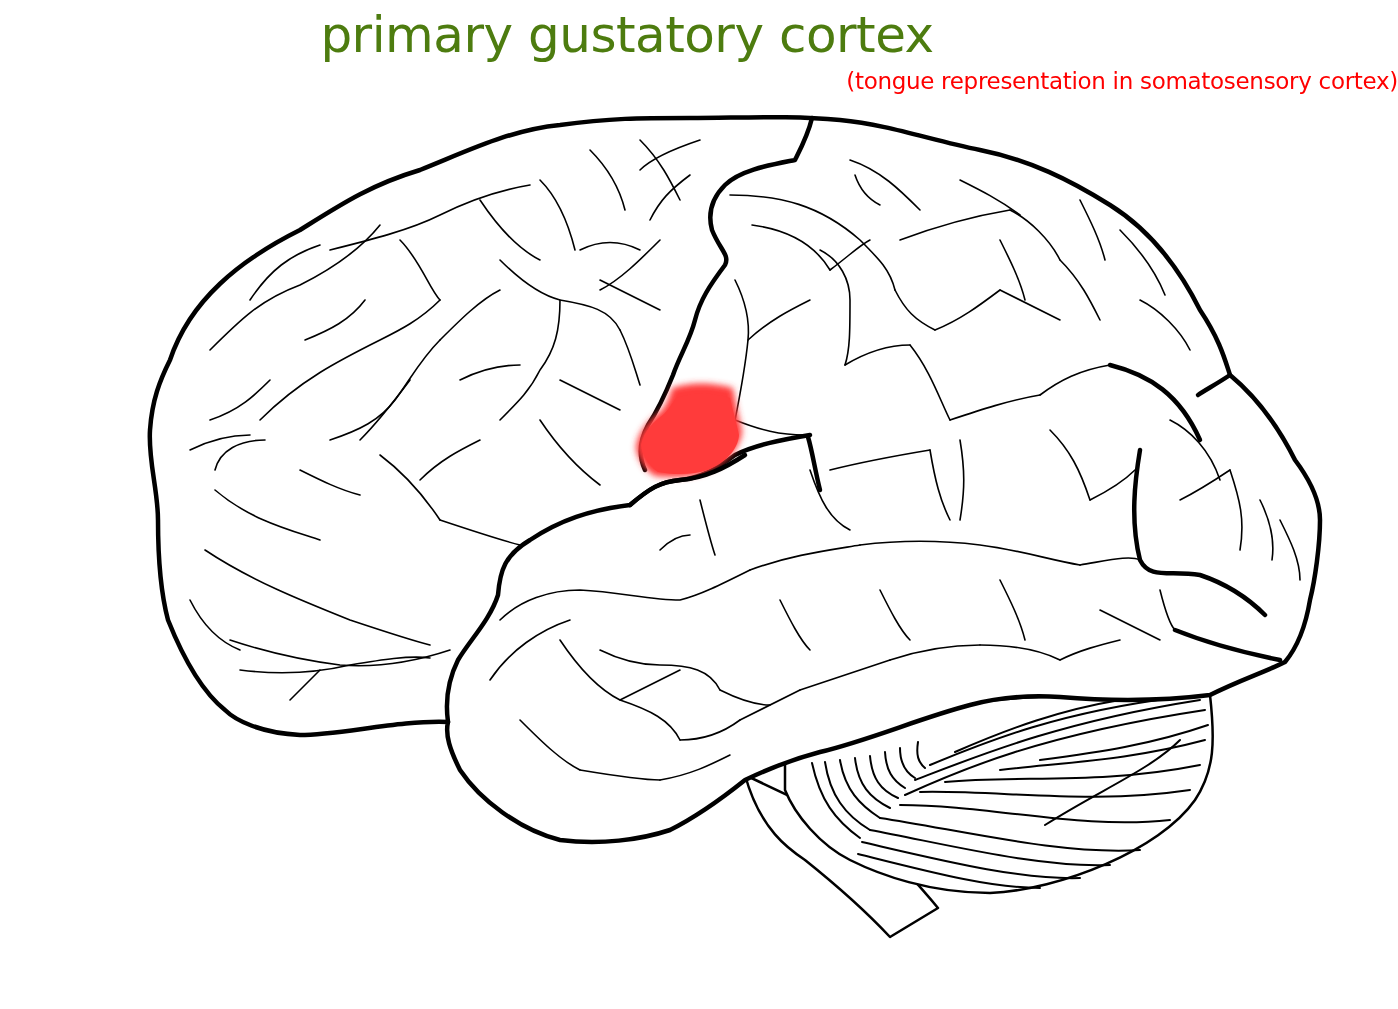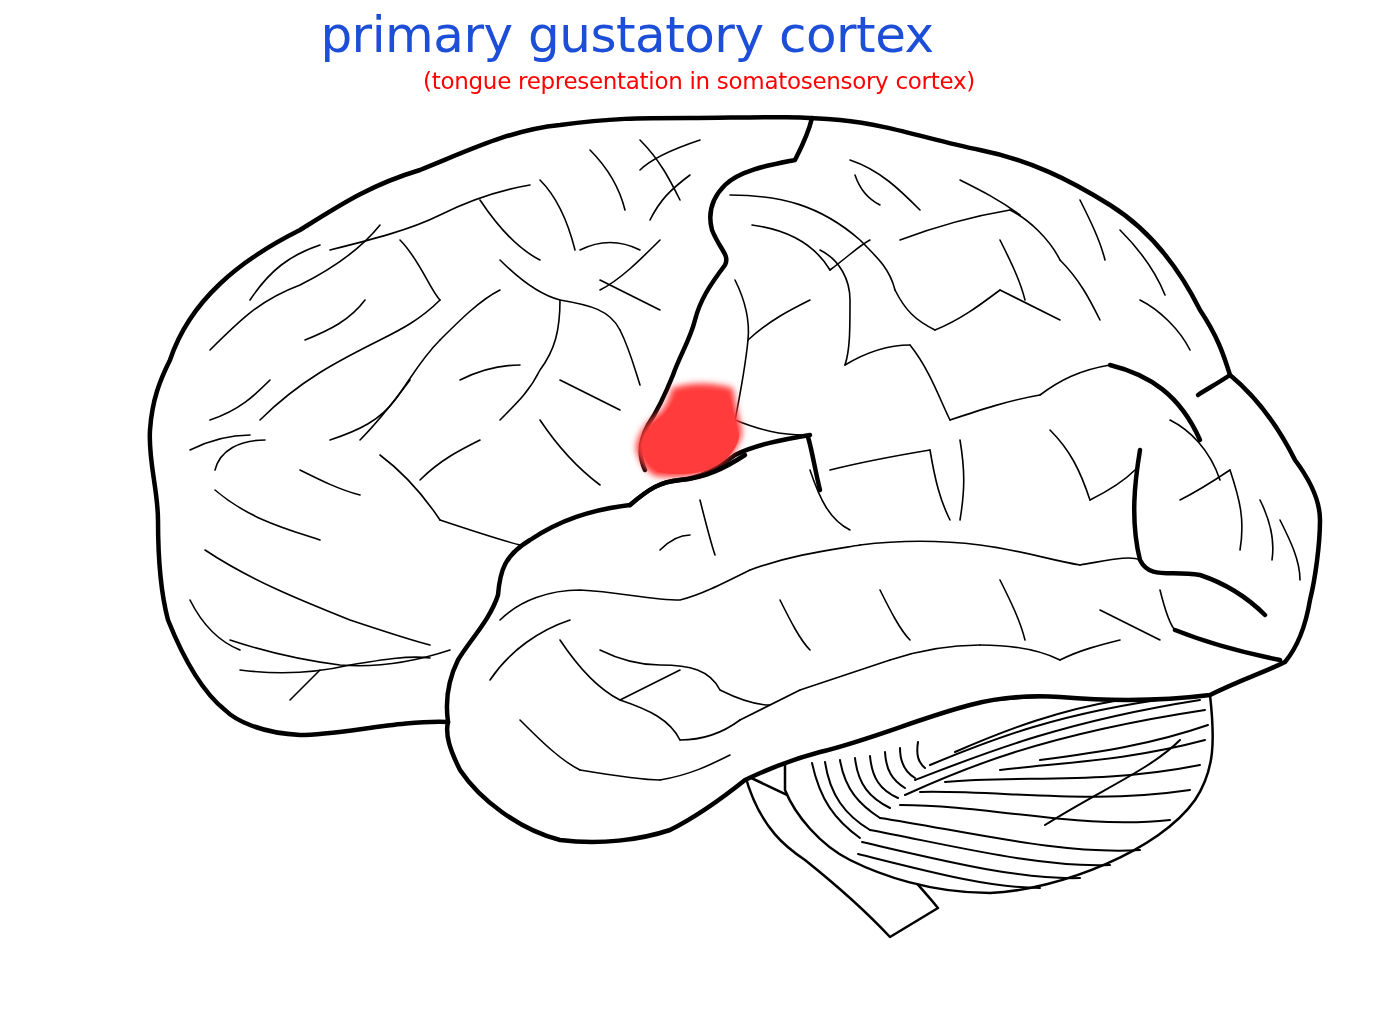--- a/index.html
+++ b/index.html
@@ -1,23 +1,23 @@
 <!DOCTYPE html>
 <html><head>
   <meta charset="utf-8">
   <style>
     html, body { margin: 0; padding: 0; background: #ffffff; }
     body { width: 1398px; height: 1009px; position: relative; overflow: hidden; font-family: "DejaVu Sans", sans-serif; }
     .title {
       position: absolute; left: 0; top: 0; width: 1254px; text-align: center;
-      color: #1d4ed8; font-family: "DejaVu Sans", sans-serif;
+      color: #4d7c0f; font-family: "DejaVu Sans", sans-serif;
       font-size: 50px; line-height: 66px; top: 2px; letter-spacing: -0.5px;
     }
     .subtitle {
-      position: absolute; left: 0; top: 64px; width: 1398px; text-align: center;
+      position: absolute; left: 0; top: 64px; width: 1398px; text-align: right;
       color: #ff0000; font-family: "DejaVu Sans", sans-serif;
       font-size: 23px; line-height: 34px; letter-spacing: -0.3px;
     }
     svg.brain { position: absolute; left: 0; top: 0; }
     .outline { fill: #ffffff; stroke: #000; stroke-width: 4.5; stroke-linejoin: round; stroke-linecap: round; }
     .sulcus { fill: none; stroke: #000; stroke-width: 4.5; stroke-linecap: round; stroke-linejoin: round; }
     .gyrus { fill: none; stroke: #000; stroke-width: 1.6; stroke-linecap: round; stroke-linejoin: round; }
     .stripe { fill: none; stroke: #000; stroke-width: 2; stroke-linecap: round; }
     .cere { fill: #ffffff; stroke: #000; stroke-width: 2.5; stroke-linejoin: round; }
   </style>

